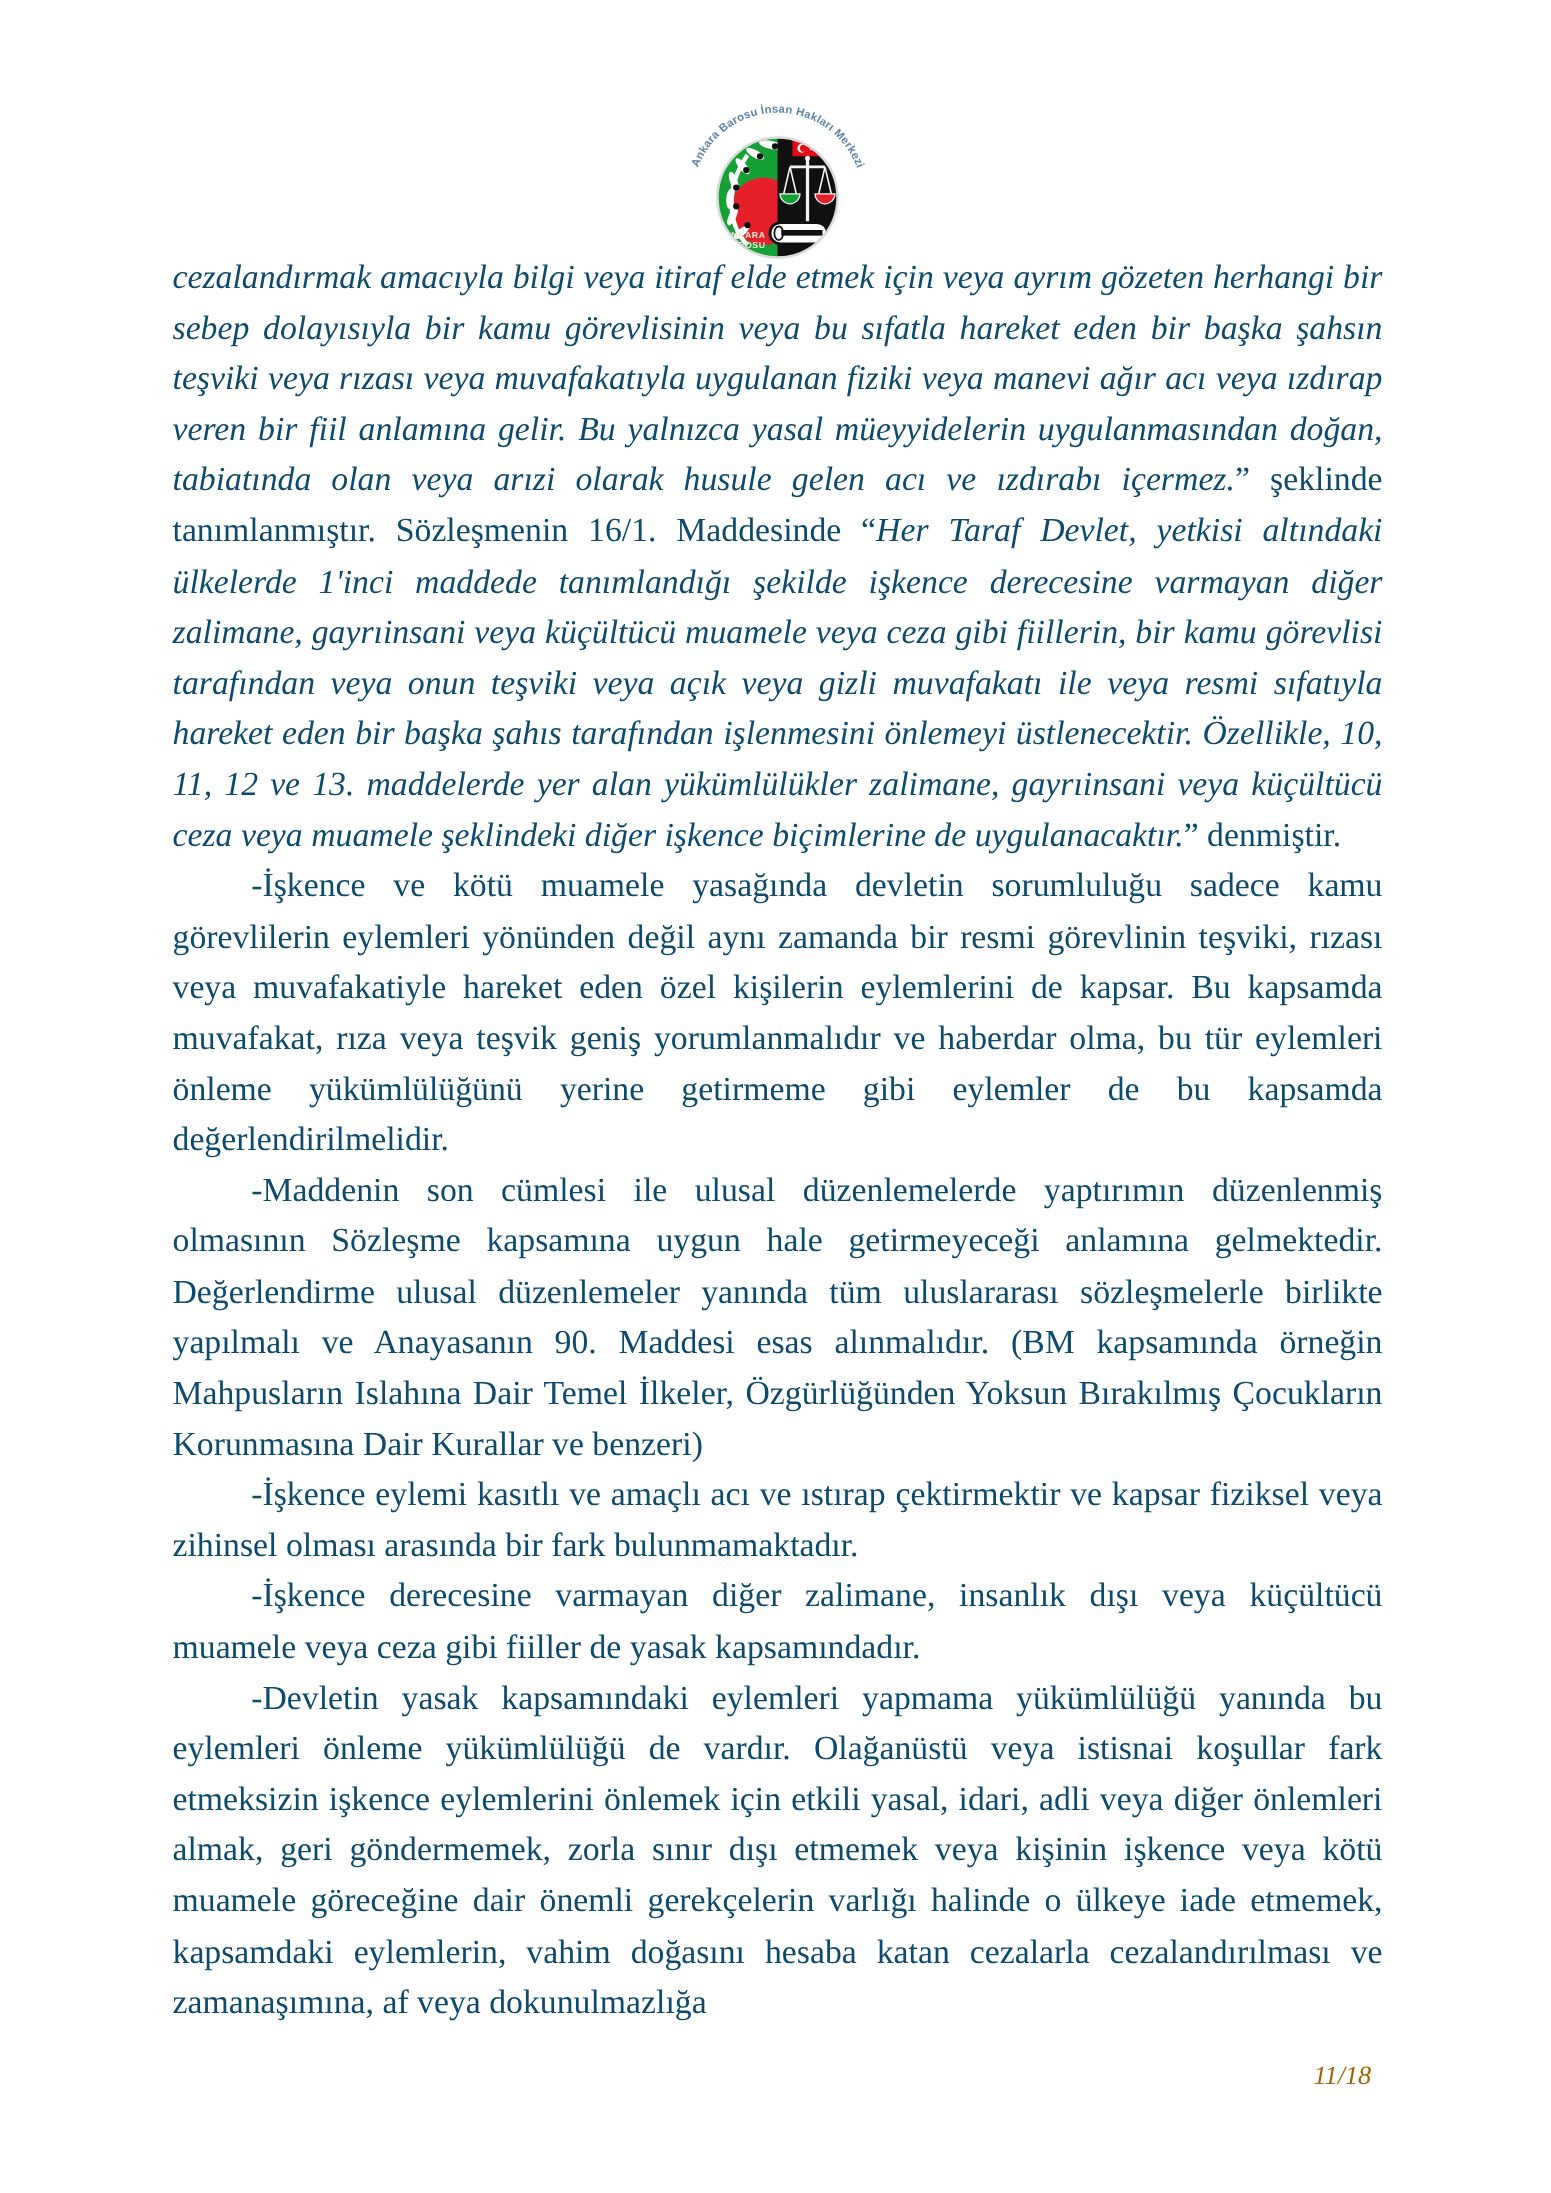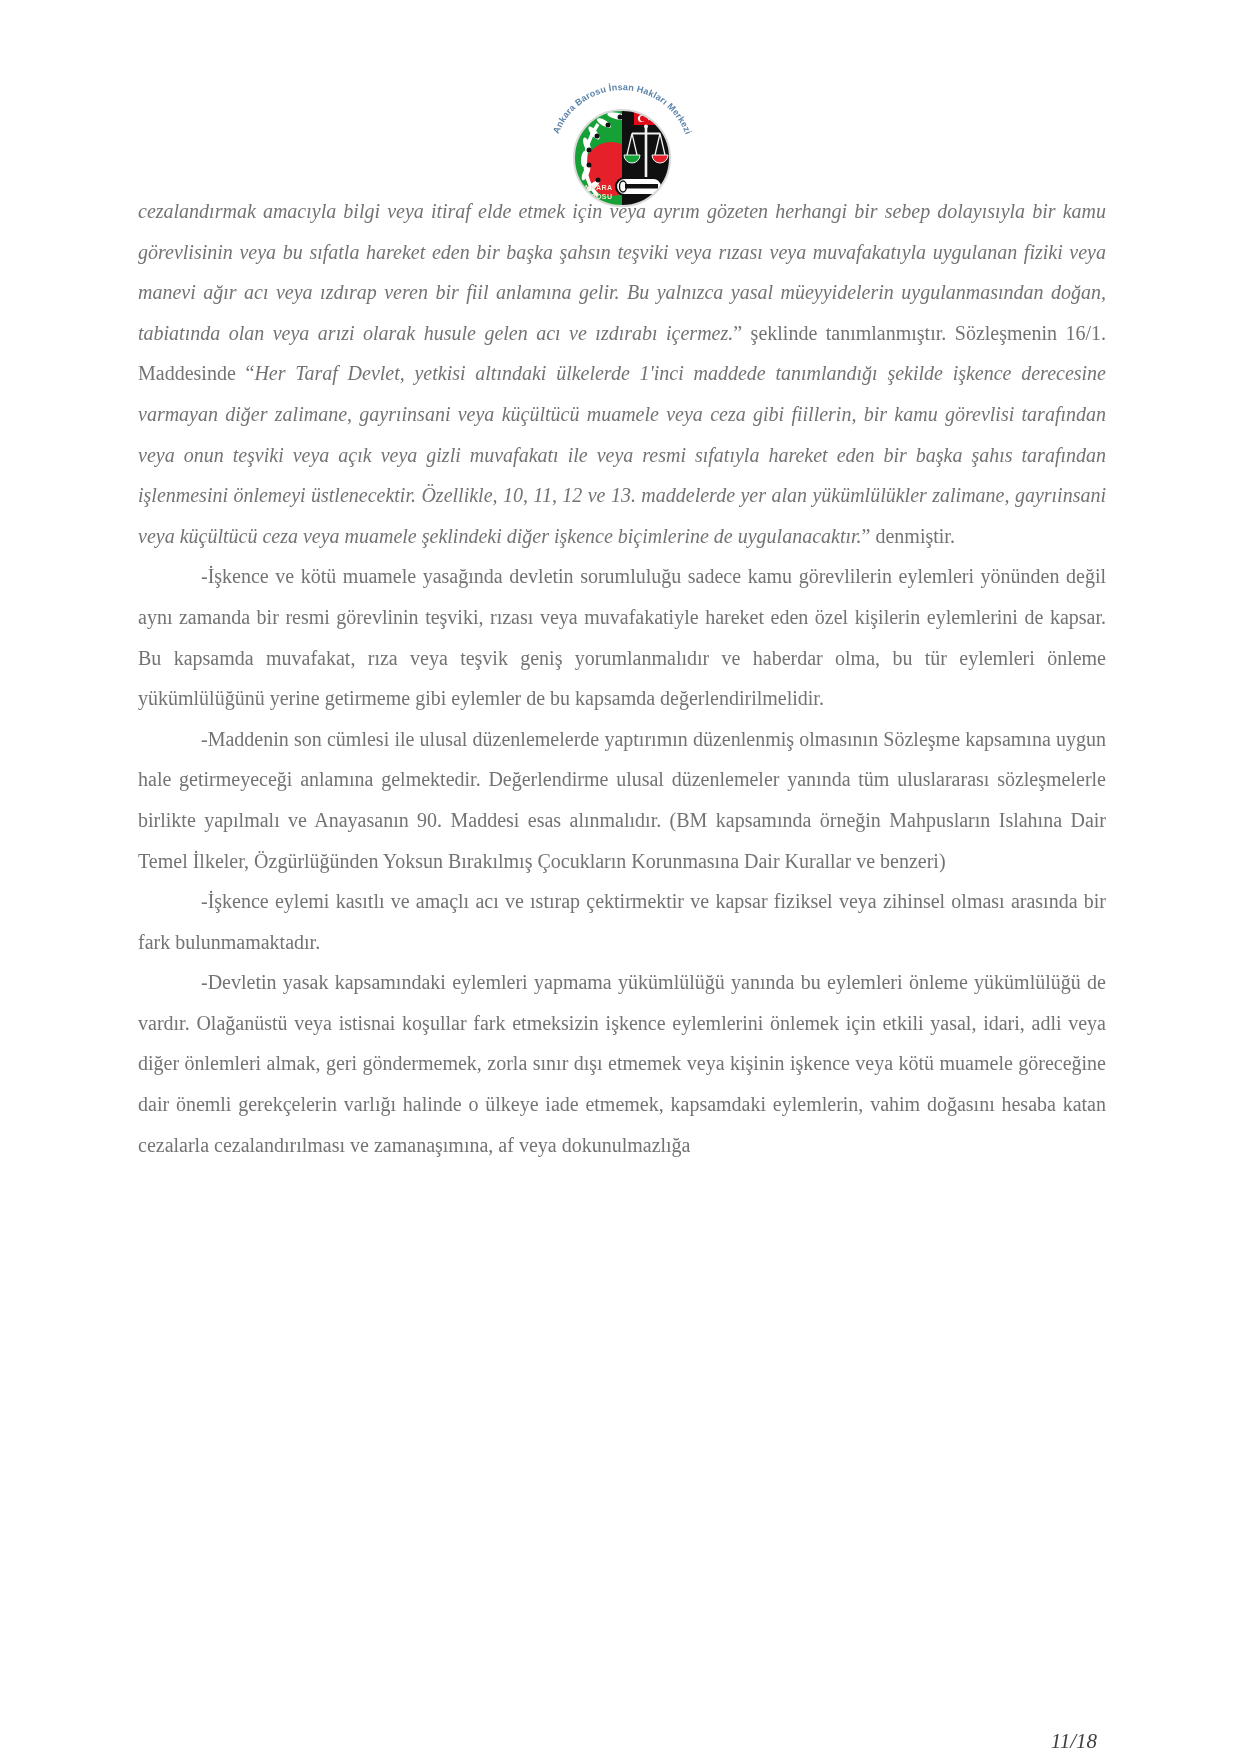--- a/index.html
+++ b/index.html
@@ -13,32 +13,32 @@
   .logo {
     position:absolute;
     top:64px; left:530px;
     width:184px; height:148px;
   }
   .logo text { font-family:"Liberation Sans", sans-serif; }
   .arc-label { font-size:9px; letter-spacing:0.2px; font-weight:bold; }
   .org-label { font-size:7px; font-weight:bold; letter-spacing:0.4px; }
   .content {
     position:absolute;
-    top:191px; left:138px; width:968px;
-    font-size:20px; line-height:40.6px;
-    color:#737373;
+    top:201px; left:138px; width:968px;
+    font-size:27px; line-height:40.6px;
+    color:#0c4a6e;
     text-align:justify;
   }
   .content p { margin:0; padding:0; }
   .content p.ind { text-indent:63px; }
   .it { font-style:italic; }
   .page-number {
     position:absolute;
-    top:1729px; right:144px;
-    font-size:21px; font-style:italic; color:#404040;
+    top:1648px; right:144px;
+    font-size:21px; font-style:italic; color:#a16207;
     font-family:"Liberation Serif", serif;
   }
 </style>
 </head>
 <body>
 
 <div class="page">
 
   <svg class="logo" viewBox="0 0 184 148" xmlns="http://www.w3.org/2000/svg" xmlns:xlink="http://www.w3.org/1999/xlink" aria-hidden="true">
     <defs>
@@ -105,18 +105,19 @@
     <text class="arc-label" fill="#5D84AB">
       <textPath href="#arcPath" xlink:href="#arcPath" startOffset="2">Ankara Barosu İnsan Hakları Merkezi</textPath>
     </text>
   </svg>
 
   <div class="content">
     <p class="para"><span class="it">cezalandırmak amacıyla bilgi veya itiraf elde etmek için veya ayrım gözeten herhangi bir sebep dolayısıyla bir kamu görevlisinin veya bu sıfatla hareket eden bir başka şahsın teşviki veya rızası veya muvafakatıyla uygulanan fiziki veya manevi ağır acı veya ızdırap veren bir fiil anlamına gelir. Bu yalnızca yasal müeyyidelerin uygulanmasından doğan, tabiatında olan veya arızi olarak husule gelen acı ve ızdırabı içermez.</span><span>” şeklinde tanımlanmıştır. Sözleşmenin 16/1. Maddesinde “</span><span class="it">Her Taraf Devlet, yetkisi altındaki ülkelerde 1'inci maddede tanımlandığı şekilde işkence derecesine varmayan diğer zalimane, gayrıinsani veya küçültücü muamele veya ceza gibi fiillerin, bir kamu görevlisi tarafından veya onun teşviki veya açık veya gizli muvafakatı ile veya resmi sıfatıyla hareket eden bir başka şahıs tarafından işlenmesini önlemeyi üstlenecektir. Özellikle, 10, 11, 12 ve 13. maddelerde yer alan yükümlülükler zalimane, gayrıinsani veya küçültücü ceza veya muamele şeklindeki diğer işkence biçimlerine de uygulanacaktır.</span><span>” denmiştir.</span></p>
     <p class="para ind">-İşkence ve kötü muamele yasağında devletin sorumluluğu sadece kamu görevlilerin eylemleri yönünden değil aynı zamanda bir resmi görevlinin teşviki, rızası veya muvafakatiyle hareket eden özel kişilerin eylemlerini de kapsar. Bu kapsamda muvafakat, rıza veya teşvik geniş yorumlanmalıdır ve haberdar olma, bu tür eylemleri önleme yükümlülüğünü yerine getirmeme gibi eylemler de bu kapsamda değerlendirilmelidir.</p>
     <p class="para ind">-Maddenin son cümlesi ile ulusal düzenlemelerde yaptırımın düzenlenmiş olmasının Sözleşme kapsamına uygun hale getirmeyeceği anlamına gelmektedir. Değerlendirme ulusal düzenlemeler yanında tüm uluslararası sözleşmelerle birlikte yapılmalı ve Anayasanın 90. Maddesi esas alınmalıdır. (BM kapsamında örneğin Mahpusların Islahına Dair Temel İlkeler, Özgürlüğünden Yoksun Bırakılmış Çocukların Korunmasına Dair Kurallar ve benzeri)</p>
     <p class="para ind">-İşkence eylemi kasıtlı ve amaçlı acı ve ıstırap çektirmektir ve kapsar fiziksel veya zihinsel olması arasında bir fark bulunmamaktadır.</p>
+    <p class="para ind">-İşkence derecesine varmayan diğer zalimane, insanlık dışı veya küçültücü muamele veya ceza gibi fiiller de yasak kapsamındadır.</p>
     <p class="para ind">-Devletin yasak kapsamındaki eylemleri yapmama yükümlülüğü yanında bu eylemleri önleme yükümlülüğü de vardır. Olağanüstü veya istisnai koşullar fark etmeksizin işkence eylemlerini önlemek için etkili yasal, idari, adli veya diğer önlemleri almak, geri göndermemek, zorla sınır dışı etmemek veya kişinin işkence veya kötü muamele göreceğine dair önemli gerekçelerin varlığı halinde o ülkeye iade etmemek, kapsamdaki eylemlerin, vahim doğasını hesaba katan cezalarla cezalandırılması ve zamanaşımına, af veya dokunulmazlığa</p>
   </div>
 
   <div class="page-number">11/18</div>
 
 </div>
 
 </body></html>

